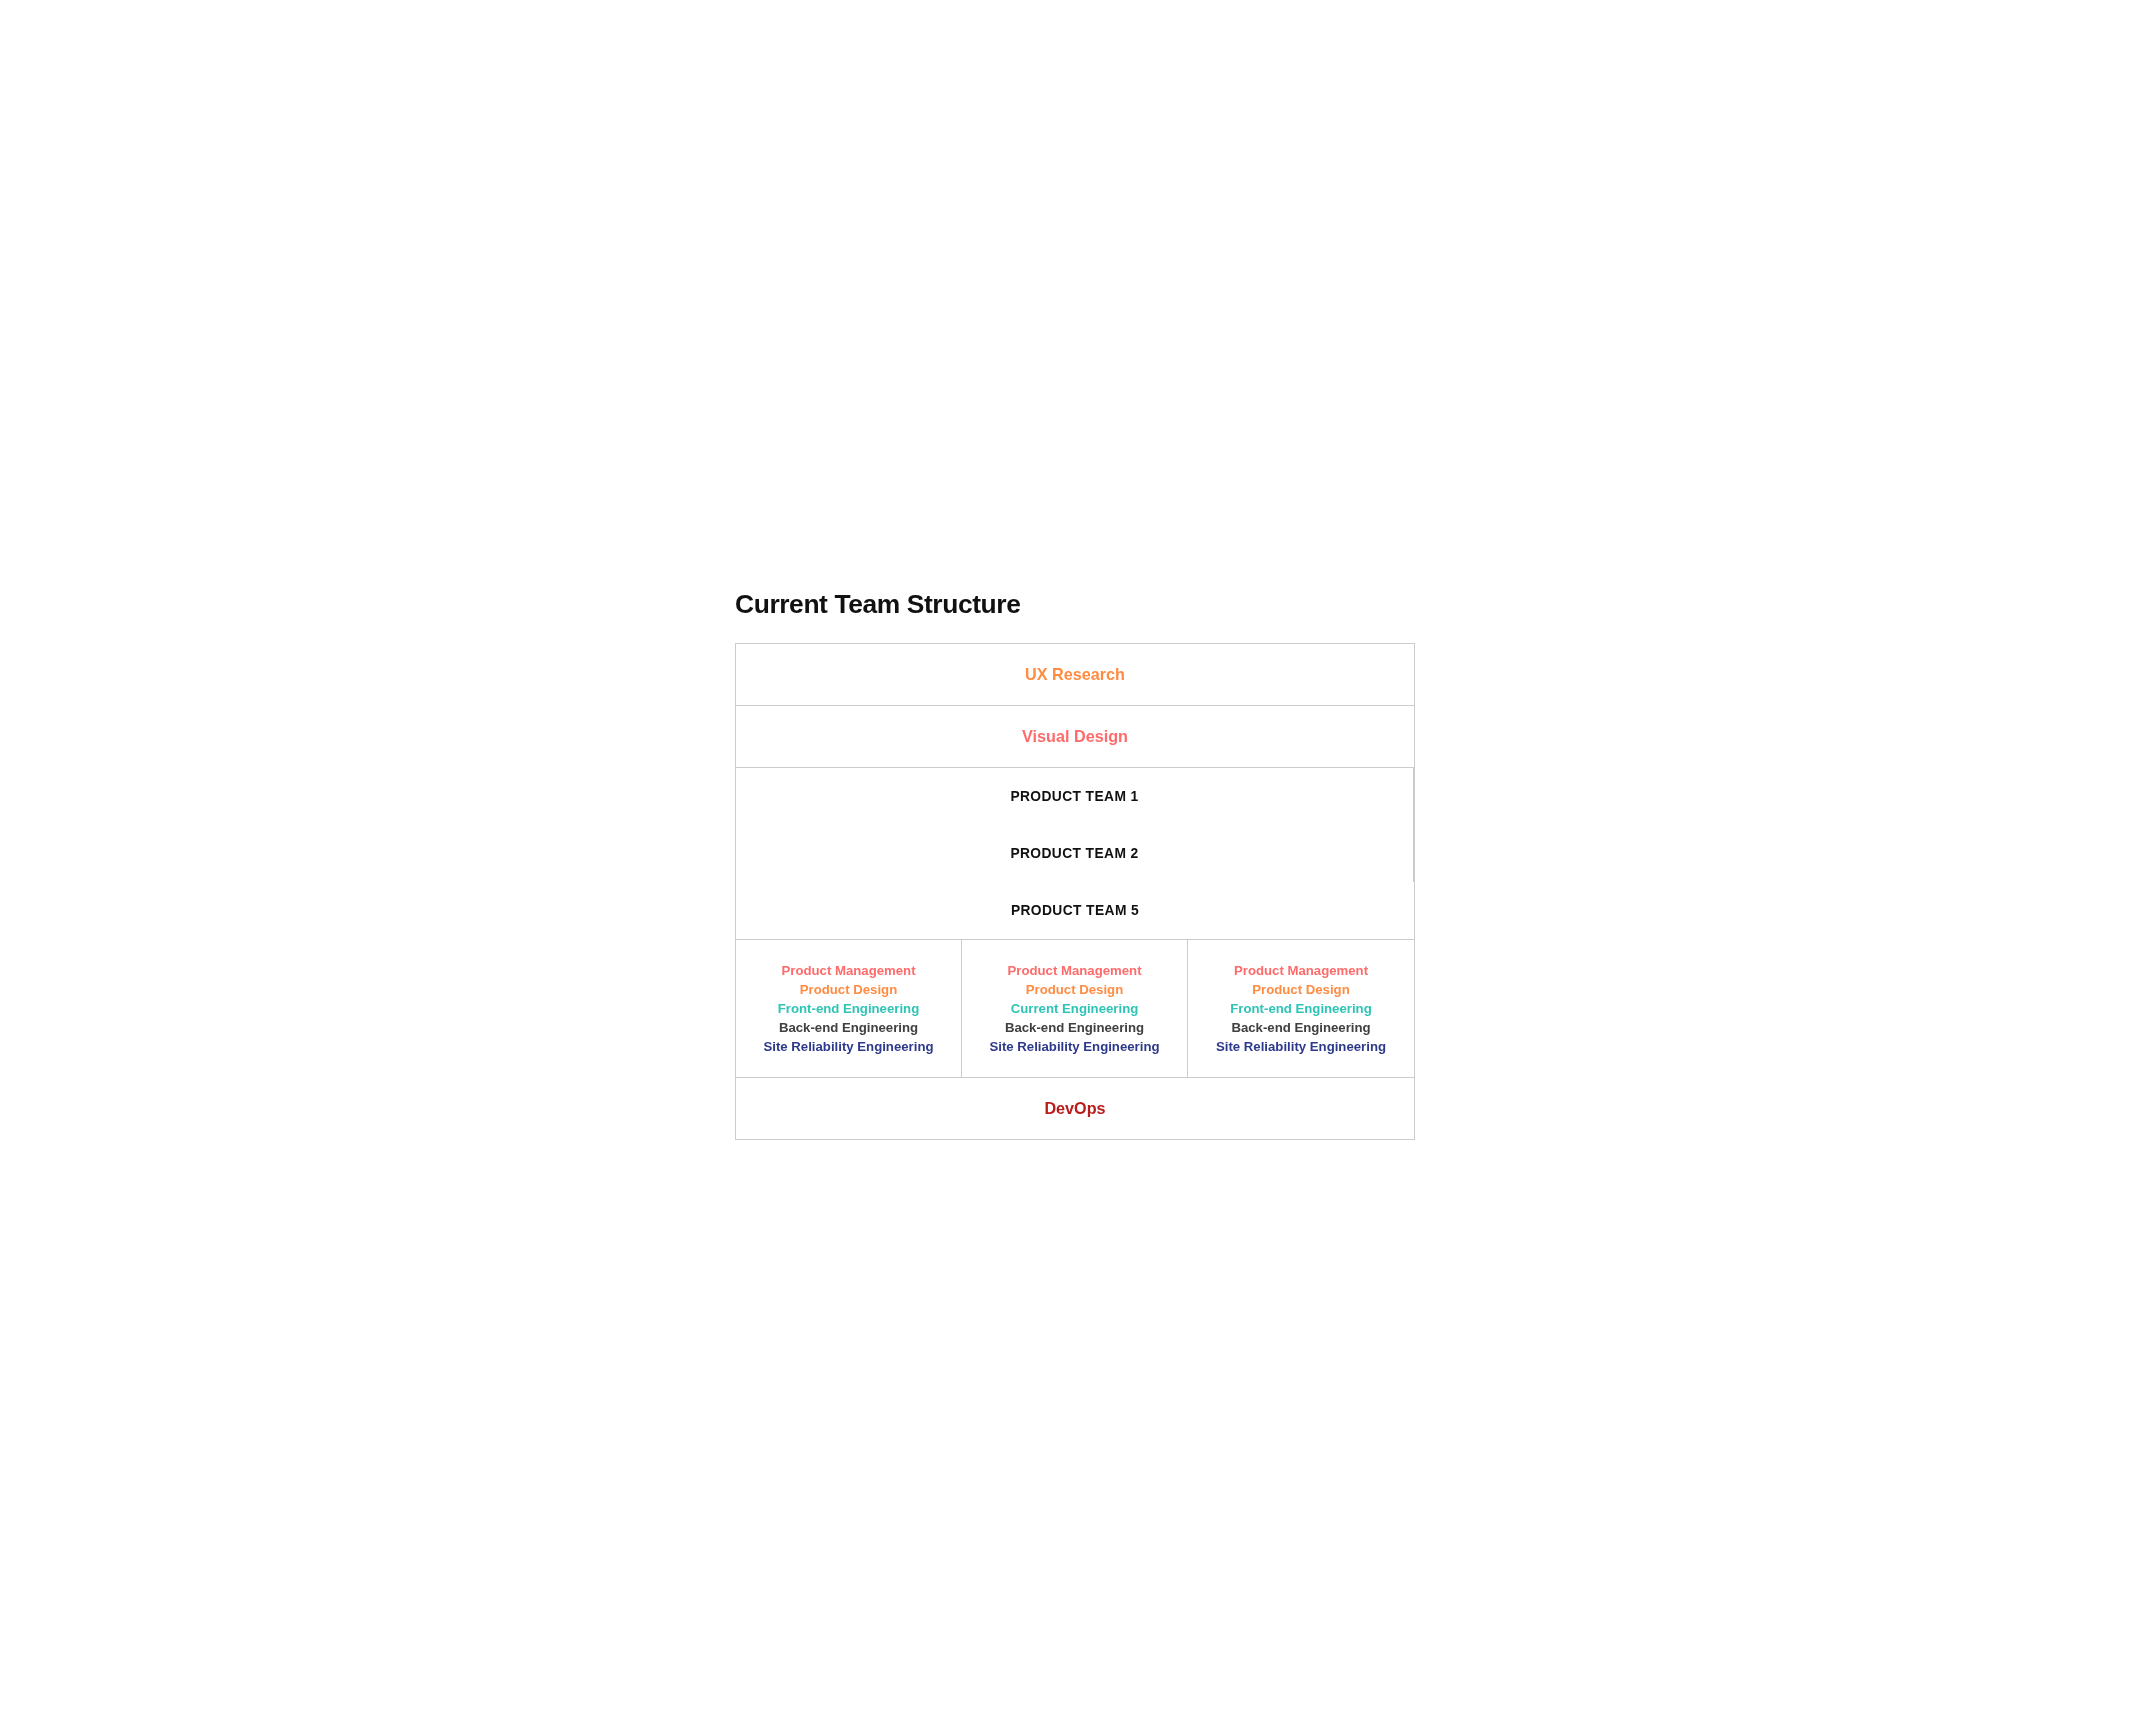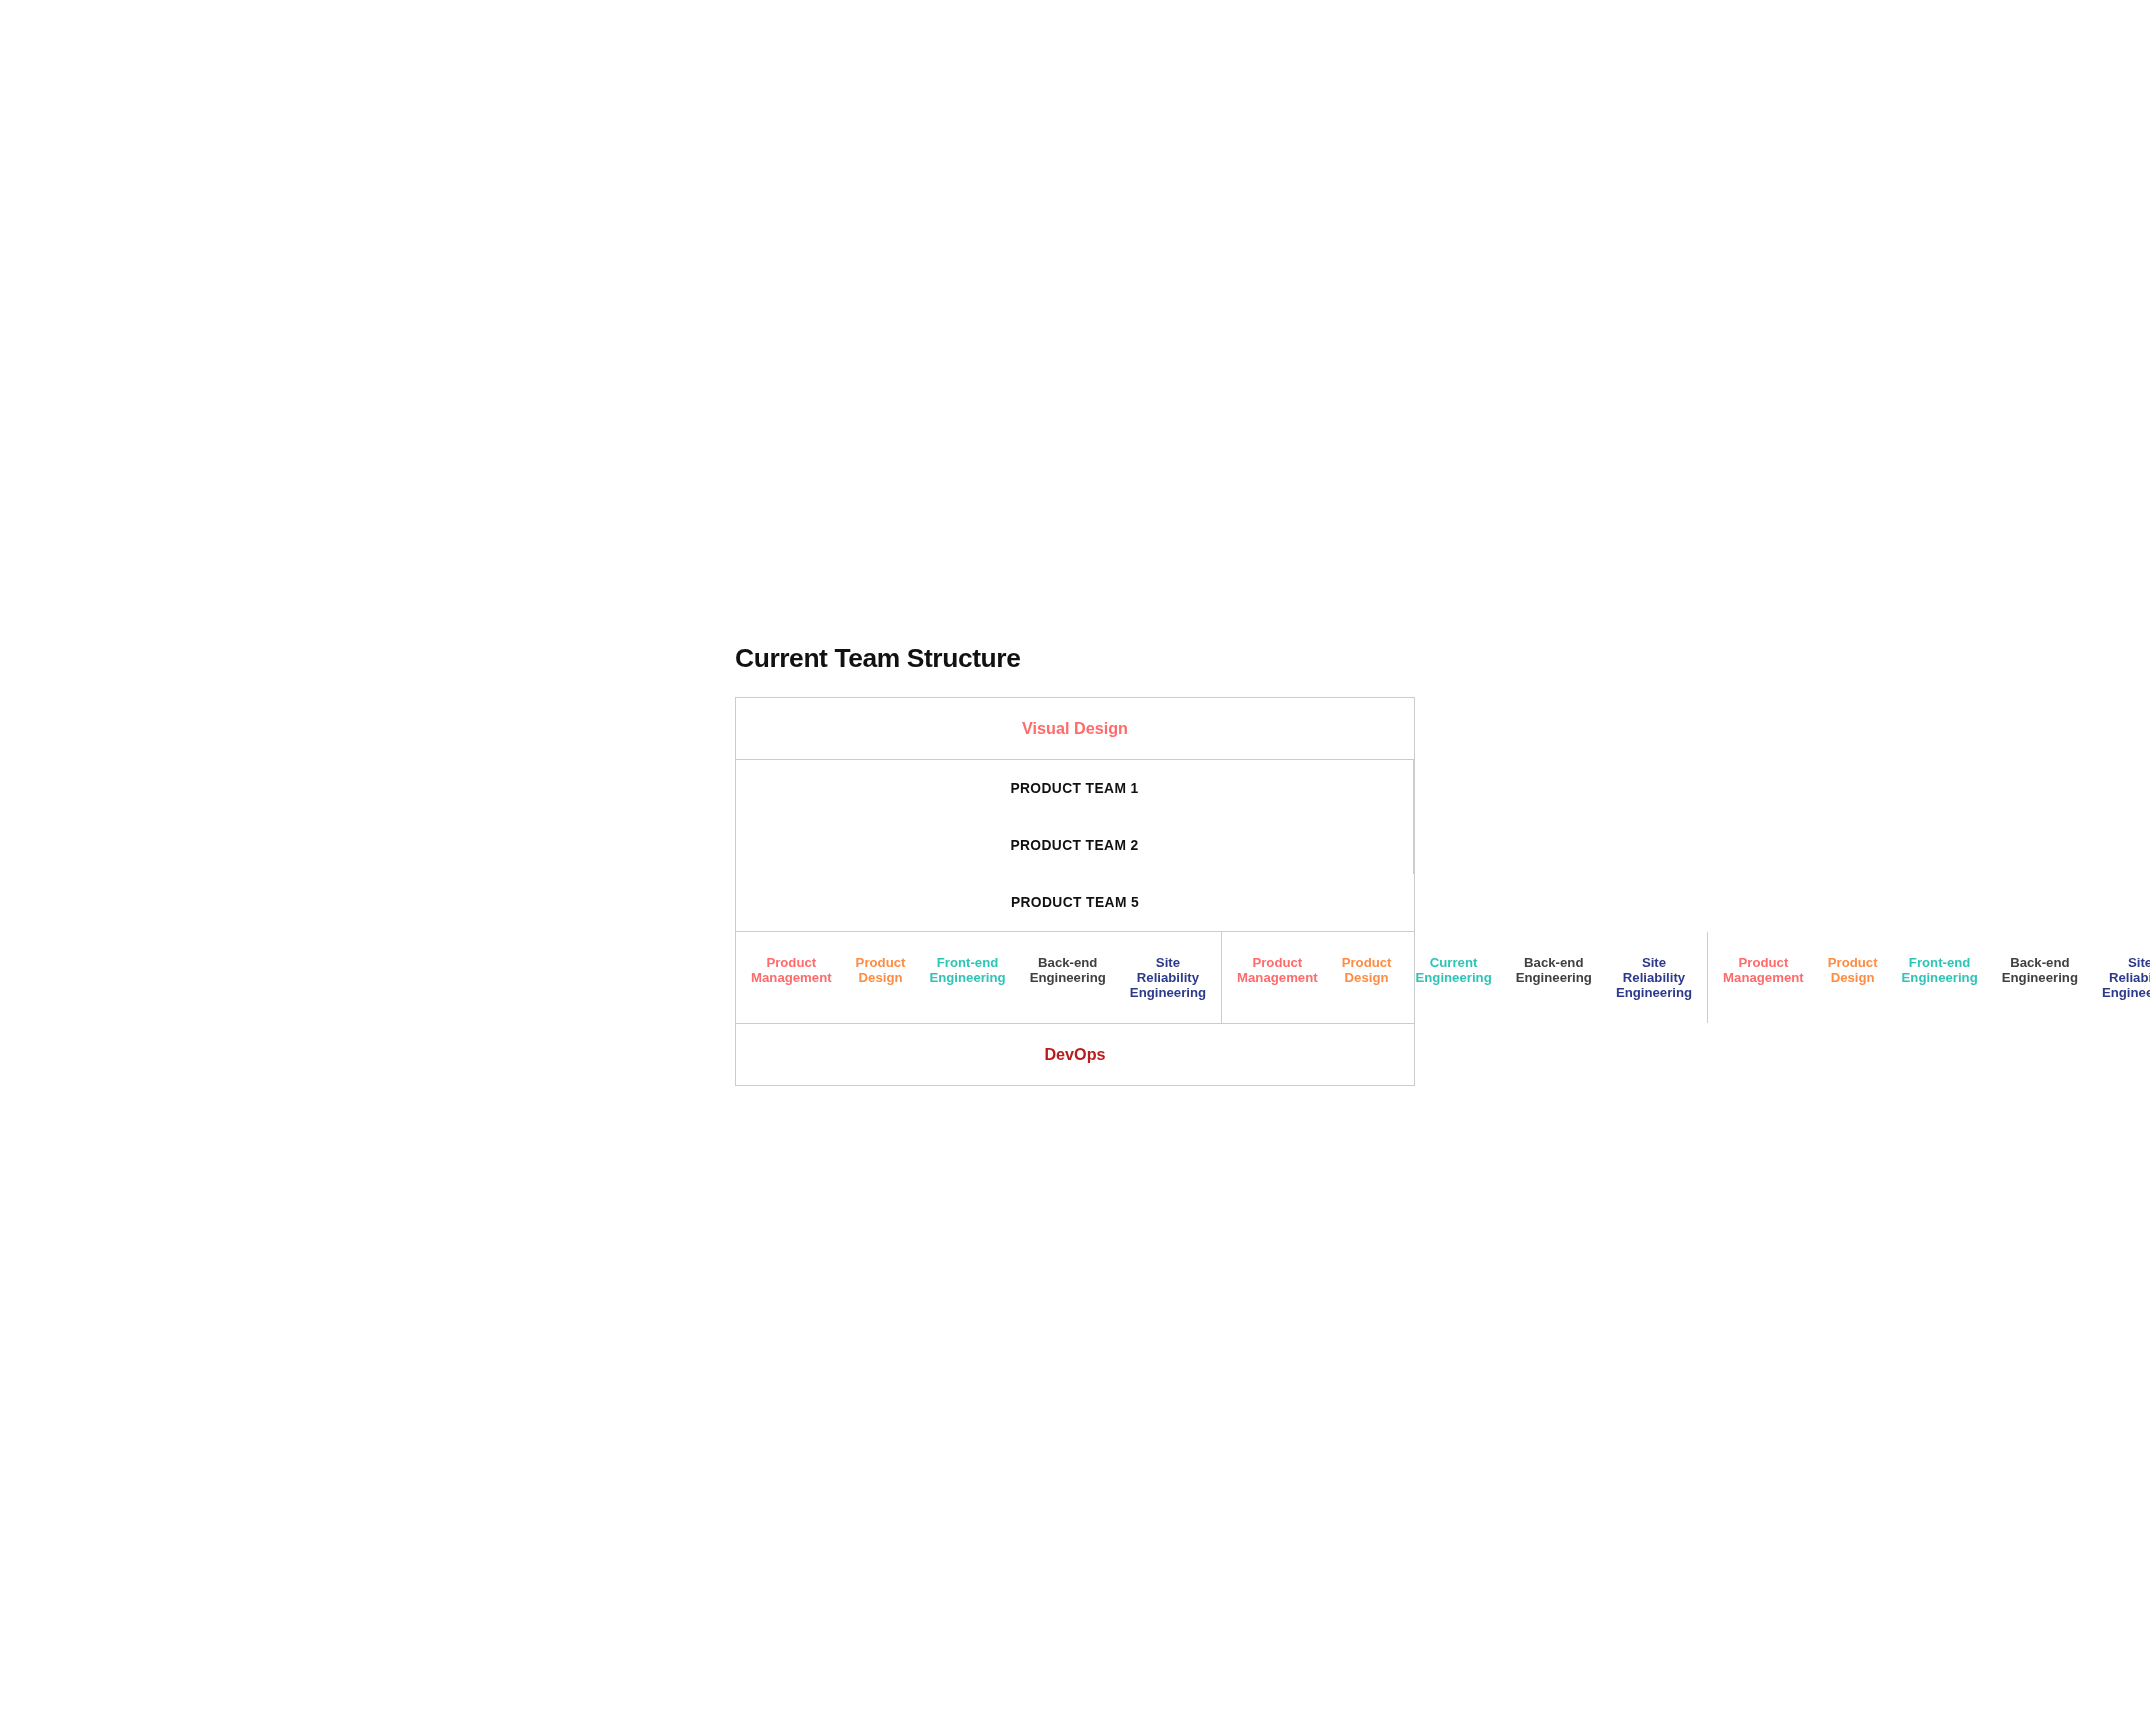--- a/index.html
+++ b/index.html
@@ -70,22 +70,22 @@
     .teams-content-row {
       display: grid;
       grid-template-columns: 1fr 1fr 1fr;
       border-bottom: 1.1px solid #cccccc;
     }
 
     .team-content-cell {
       text-align: center;
       padding: 23px 15px;
       display: flex;
-      flex-direction: row;
-      gap: 24px;
+      flex-direction: column;
+      gap: 4px;
       justify-content: flex-start;
     }
 
     .team-content-cell:not(:last-child) {
       border-right: 1.1px solid #cccccc;
     }
 
     .team-item {
       font-size: 1.1rem;
       font-weight: 700;
@@ -139,20 +139,23 @@
     }
   </style>
 </head>
 <body>
 
 <div class="page-wrapper">
   <h1 class="page-title">Current Team Structure</h1>
 
   <div class="org-table">
 
+    <div class="full-row">
+      <span class="full-row-text ux-text">UX Research</span>
+    </div>
 
     <div class="full-row">
       <span class="full-row-text visual-text">Visual Design</span>
     </div>
 
     <div class="team-headers-row">
       <div class="team-header-cell">PRODUCT TEAM 1</div>
       <div class="team-header-cell">PRODUCT TEAM 2</div>
       <div class="team-header-cell">PRODUCT TEAM 5</div>
     </div>

